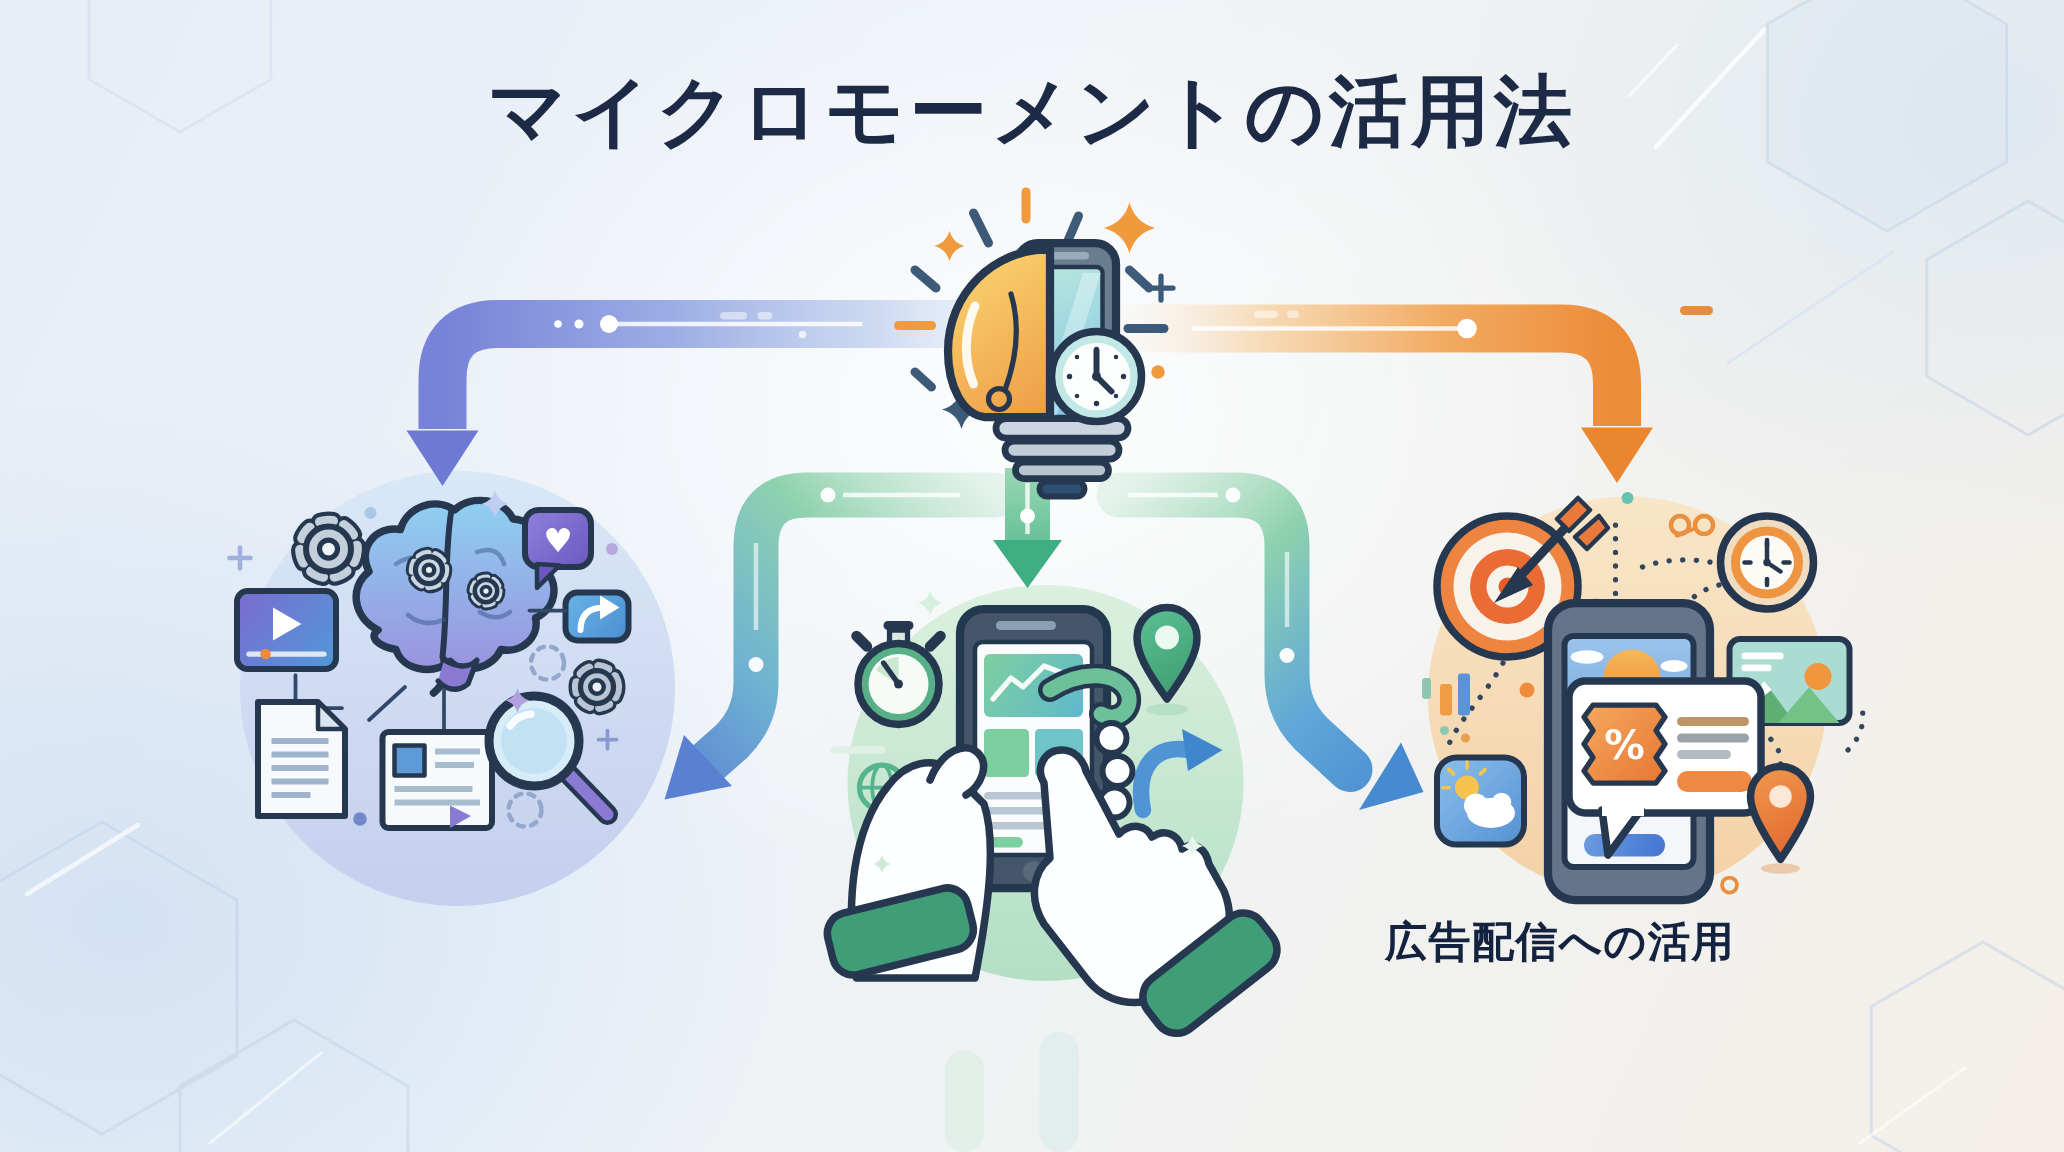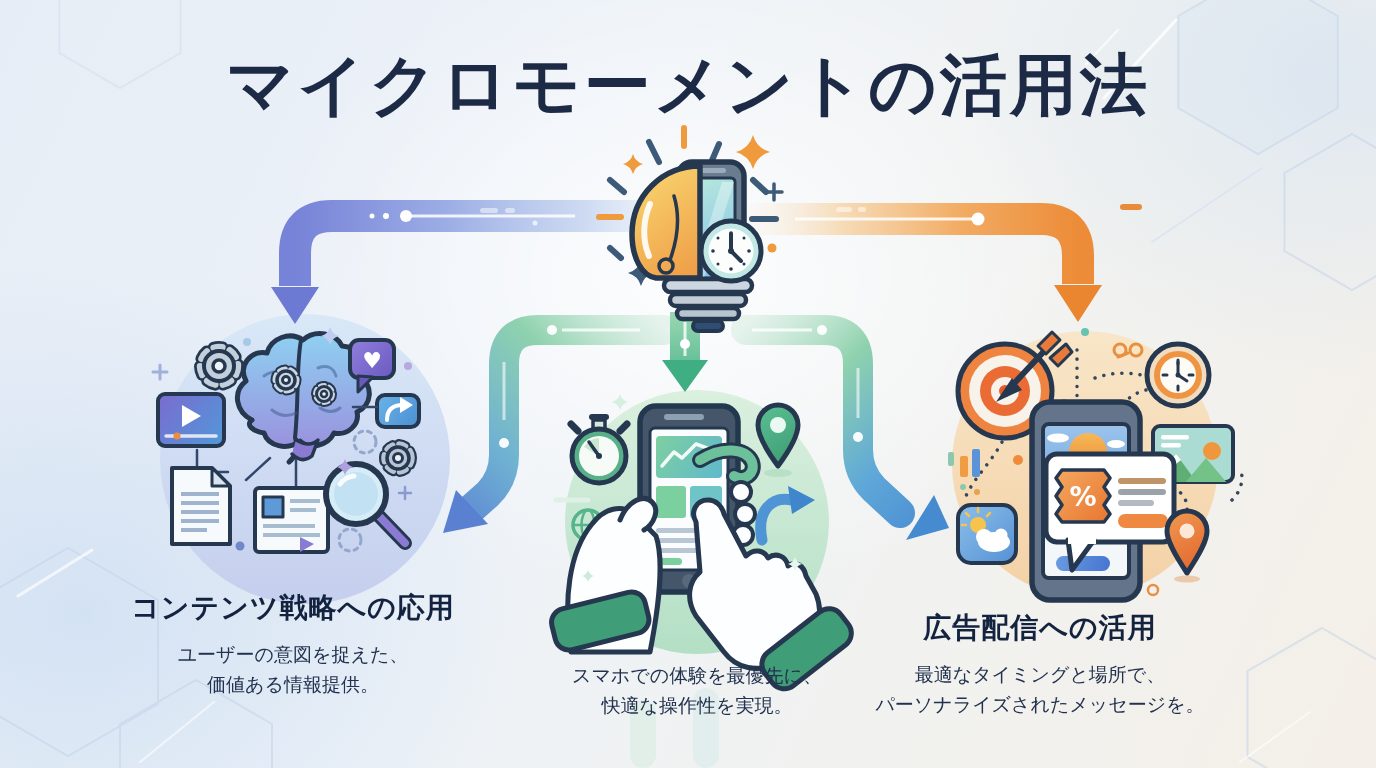--- a/index.html
+++ b/index.html
@@ -11,21 +11,21 @@
   .tint{position:absolute;inset:0;pointer-events:none;
     background:
       radial-gradient(640px 500px at 6% 80%, rgba(196,217,241,.6), rgba(196,217,241,0) 70%),
       radial-gradient(520px 420px at 97% 10%, rgba(206,224,244,.5), rgba(206,224,244,0) 72%),
       radial-gradient(560px 440px at 50% 36%, rgba(255,255,255,.85), rgba(255,255,255,0) 74%);
   }
   .scene{position:absolute;left:0;top:0;}
   .title{
     position:absolute;left:0;right:0;top:40px;text-align:center;
     font-family:"DejaVu Serif","Liberation Serif",serif;
-    font-size:67px;font-weight:700;letter-spacing:3px;color:#1c2a45;
+    font-size:52px;font-weight:700;letter-spacing:3px;color:#1c2a45;
   }
   .sec{position:absolute;text-align:center;}
   .sec .h{font-size:28px;font-weight:700;letter-spacing:1px;color:#13233f;}
   .sec .b{margin-top:12px;font-size:19px;line-height:30px;font-weight:500;color:#22324e;}
   .sec .b span{display:block;}
   #sec-left{left:93px;top:589px;width:400px;}
   #sec-center{left:497px;top:648px;width:400px;}
   #sec-right{left:840px;top:609px;width:400px;}
 </style>
 </head>
@@ -563,35 +563,20 @@
         </g>
         <line x1="731" y1="251" x2="731" y2="234" stroke="#26384f" stroke-width="4"></line>
         <line x1="731" y1="251" x2="741" y2="261" stroke="#26384f" stroke-width="4"></line>
         <circle cx="731" cy="251" r="3" fill="#26384f"></circle>
       </g>
     </g>
   </svg>
 
   <div class="title">マイクロモーメントの活用法</div>
 
-  <div class="sec" id="sec-left">
-    <div class="h">コンテンツ戦略への応用</div>
-    <div class="b">
-      <span>ユーザーの意図を捉えた、</span>
-      <span>価値ある情報提供。</span>
-    </div>
-  </div>
 
   <div class="sec" id="sec-center">
-    <div class="b">
-      <span>スマホでの体験を最優先に、</span>
-      <span>快適な操作性を実現。</span>
-    </div>
   </div>
 
   <div class="sec" id="sec-right">
     <div class="h">広告配信への活用</div>
-    <div class="b">
-      <span>最適なタイミングと場所で、</span>
-      <span>パーソナライズされたメッセージを。</span>
-    </div>
   </div>
 </div>
 
 </body></html>

